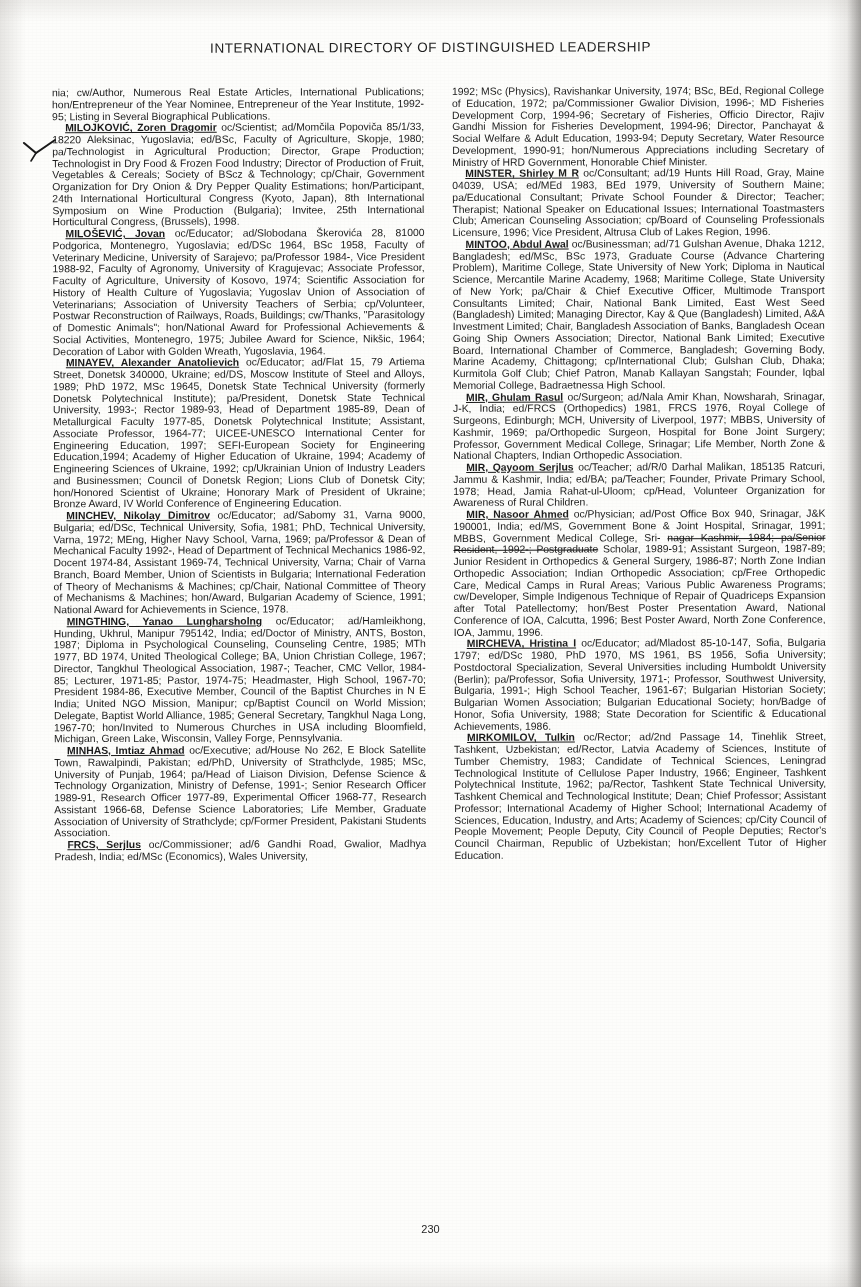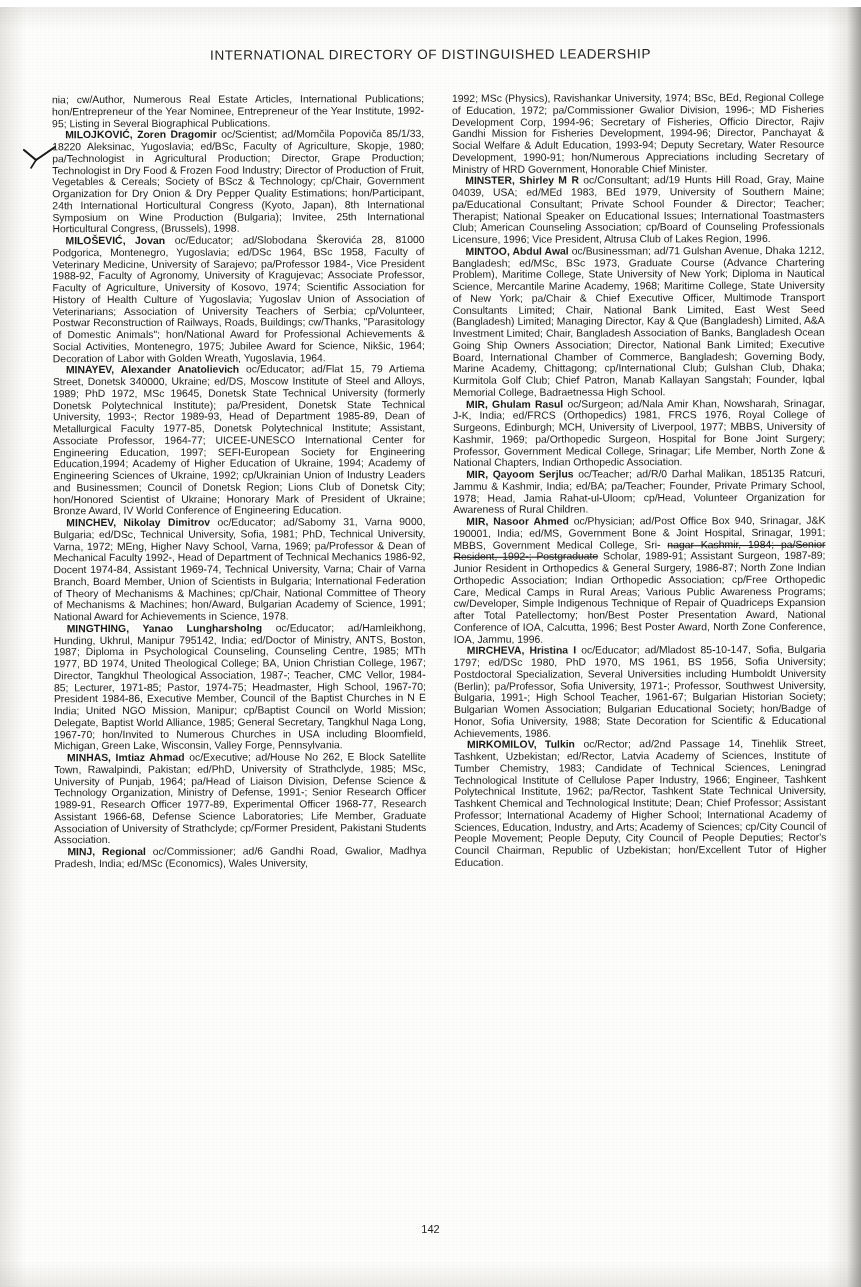--- a/index.html
+++ b/index.html
@@ -19,21 +19,20 @@
   
   .page {
     position: absolute;
     inset: 0;
     background:
       linear-gradient(to right, rgba(150,145,140,0.22) 0px, rgba(255,255,255,0) 26px),
       linear-gradient(to left, rgba(150,145,140,0.30) 0px, rgba(255,255,255,0) 34px),
       linear-gradient(to bottom, rgba(160,155,150,0.16) 0px, rgba(255,255,255,0) 22px),
       linear-gradient(to top, rgba(160,155,150,0.18) 0px, rgba(255,255,255,0) 26px),
       #fdfdfb;
-    margin-top: 7px;
   }
 
   
   .noise {
     position: absolute;
     inset: 0;
     pointer-events: none;
     opacity: 0.035;
     background-image:
       repeating-linear-gradient(0deg, rgba(0,0,0,0.6) 0px, rgba(0,0,0,0) 1px, rgba(0,0,0,0) 3px),
@@ -83,20 +82,21 @@
 
   .entry {
     margin: 0 0 0 0;
     text-indent: 13px;
   }
   .entry.first {
     text-indent: 0;
   }
   .name {
     font-weight: bold;
+    text-decoration: underline;
   }
   .strike {
     text-decoration: line-through;
     text-decoration-thickness: 1px;
   }
 
   
   .margin-mark {
     position: absolute;
     left: 22px;
@@ -144,21 +144,21 @@
       <p class="entry"><span class="name">MILOŠEVIĆ, Jovan</span> <span>oc/Educator; ad/Slobodana Škerovića 28, 81000 Podgorica, Montenegro, Yugoslavia; ed/DSc 1964, BSc 1958, Faculty of Veterinary Medicine, University of Sarajevo; pa/Professor 1984-, Vice President 1988-92, Faculty of Agronomy, University of Kragujevac; Associate Professor, Faculty of Agriculture, University of Kosovo, 1974; Scientific Association for History of Health Culture of Yugoslavia; Yugoslav Union of Association of Veterinarians; Association of University Teachers of Serbia; cp/Volunteer, Postwar Reconstruction of Railways, Roads, Buildings; cw/Thanks, "Parasitology of Domestic Animals"; hon/National Award for Professional Achievements &amp; Social Activities, Montenegro, 1975; Jubilee Award for Science, Nikšic, 1964; Decoration of Labor with Golden Wreath, Yugoslavia, 1964.</span></p>
 
       <p class="entry"><span class="name">MINAYEV, Alexander Anatolievich</span> <span>oc/Educator; ad/Flat 15, 79 Artiema Street, Donetsk 340000, Ukraine; ed/DS, Moscow Institute of Steel and Alloys, 1989; PhD 1972, MSc 19645, Donetsk State Technical University (formerly Donetsk Polytechnical Institute); pa/President, Donetsk State Technical University, 1993-; Rector 1989-93, Head of Department 1985-89, Dean of Metallurgical Faculty 1977-85, Donetsk Polytechnical Institute; Assistant, Associate Professor, 1964-77; UICEE-UNESCO International Center for Engineering Education, 1997; SEFI-European Society for Engineering Education,1994; Academy of Higher Education of Ukraine, 1994; Academy of Engineering Sciences of Ukraine, 1992; cp/Ukrainian Union of Industry Leaders and Businessmen; Council of Donetsk Region; Lions Club of Donetsk City; hon/Honored Scientist of Ukraine; Honorary Mark of President of Ukraine; Bronze Award, IV World Conference of Engineering Education.</span></p>
 
       <p class="entry"><span class="name">MINCHEV, Nikolay Dimitrov</span> <span>oc/Educator; ad/Sabomy 31, Varna 9000, Bulgaria; ed/DSc, Technical University, Sofia, 1981; PhD, Technical University, Varna, 1972; MEng, Higher Navy School, Varna, 1969; pa/Professor &amp; Dean of Mechanical Faculty 1992-, Head of Department of Technical Mechanics 1986-92, Docent 1974-84, Assistant 1969-74, Technical University, Varna; Chair of Varna Branch, Board Member, Union of Scientists in Bulgaria; International Federation of Theory of Mechanisms &amp; Machines; cp/Chair, National Committee of Theory of Mechanisms &amp; Machines; hon/Award, Bulgarian Academy of Science, 1991; National Award for Achievements in Science, 1978.</span></p>
 
       <p class="entry"><span class="name">MINGTHING, Yanao Lungharsholng</span> <span>oc/Educator; ad/Hamleikhong, Hunding, Ukhrul, Manipur 795142, India; ed/Doctor of Ministry, ANTS, Boston, 1987; Diploma in Psychological Counseling, Counseling Centre, 1985; MTh 1977, BD 1974, United Theological College; BA, Union Christian College, 1967; Director, Tangkhul Theological Association, 1987-; Teacher, CMC Vellor, 1984-85; Lecturer, 1971-85; Pastor, 1974-75; Headmaster, High School, 1967-70; President 1984-86, Executive Member, Council of the Baptist Churches in N E India; United NGO Mission, Manipur; cp/Baptist Council on World Mission; Delegate, Baptist World Alliance, 1985; General Secretary, Tangkhul Naga Long, 1967-70; hon/Invited to Numerous Churches in USA including Bloomfield, Michigan, Green Lake, Wisconsin, Valley Forge, Pennsylvania.</span></p>
 
       <p class="entry"><span class="name">MINHAS, Imtiaz Ahmad</span> <span>oc/Executive; ad/House No 262, E Block Satellite Town, Rawalpindi, Pakistan; ed/PhD, University of Strathclyde, 1985; MSc, University of Punjab, 1964; pa/Head of Liaison Division, Defense Science &amp; Technology Organization, Ministry of Defense, 1991-; Senior Research Officer 1989-91, Research Officer 1977-89, Experimental Officer 1968-77, Research Assistant 1966-68, Defense Science Laboratories; Life Member, Graduate Association of University of Strathclyde; cp/Former President, Pakistani Students Association.</span></p>
 
-      <p class="entry"><span class="name">MINJ, Regional</span> <span>oc/Commissioner; ad/6 Gandhi Road, Gwalior, Madhya Pradesh, India; ed/MSc (Economics), Wales University,</span></p>
+      <p class="entry"><span class="name">FRCS, Serjlus</span> <span>oc/Commissioner; ad/6 Gandhi Road, Gwalior, Madhya Pradesh, India; ed/MSc (Economics), Wales University,</span></p>
     </div>
 
     <div class="col">
       <p class="entry first">1992; MSc (Physics), Ravishankar University, 1974; BSc, BEd, Regional College of Education, 1972; pa/Commissioner Gwalior Division, 1996-; MD Fisheries Development Corp, 1994-96; Secretary of Fisheries, Officio Director, Rajiv Gandhi Mission for Fisheries Development, 1994-96; Director, Panchayat &amp; Social Welfare &amp; Adult Education, 1993-94; Deputy Secretary, Water Resource Development, 1990-91; hon/Numerous Appreciations including Secretary of Ministry of HRD Government, Honorable Chief Minister.</p>
 
       <p class="entry"><span class="name">MINSTER, Shirley M R</span> <span>oc/Consultant; ad/19 Hunts Hill Road, Gray, Maine 04039, USA; ed/MEd 1983, BEd 1979, University of Southern Maine; pa/Educational Consultant; Private School Founder &amp; Director; Teacher; Therapist; National Speaker on Educational Issues; International Toastmasters Club; American Counseling Association; cp/Board of Counseling Professionals Licensure, 1996; Vice President, Altrusa Club of Lakes Region, 1996.</span></p>
 
       <p class="entry"><span class="name">MINTOO, Abdul Awal</span> <span>oc/Businessman; ad/71 Gulshan Avenue, Dhaka 1212, Bangladesh; ed/MSc, BSc 1973, Graduate Course (Advance Chartering Problem), Maritime College, State University of New York; Diploma in Nautical Science, Mercantile Marine Academy, 1968; Maritime College, State University of New York; pa/Chair &amp; Chief Executive Officer, Multimode Transport Consultants Limited; Chair, National Bank Limited, East West Seed (Bangladesh) Limited; Managing Director, Kay &amp; Que (Bangladesh) Limited, A&amp;A Investment Limited; Chair, Bangladesh Association of Banks, Bangladesh Ocean Going Ship Owners Association; Director, National Bank Limited; Executive Board, International Chamber of Commerce, Bangladesh; Governing Body, Marine Academy, Chittagong; cp/International Club; Gulshan Club, Dhaka; Kurmitola Golf Club; Chief Patron, Manab Kallayan Sangstah; Founder, Iqbal Memorial College, Badraetnessa High School.</span></p>
 
       <p class="entry"><span class="name">MIR, Ghulam Rasul</span> <span>oc/Surgeon; ad/Nala Amir Khan, Nowsharah, Srinagar, J-K, India; ed/FRCS (Orthopedics) 1981, FRCS 1976, Royal College of Surgeons, Edinburgh; MCH, University of Liverpool, 1977; MBBS, University of Kashmir, 1969; pa/Orthopedic Surgeon, Hospital for Bone Joint Surgery; Professor, Government Medical College, Srinagar; Life Member, North Zone &amp; National Chapters, Indian Orthopedic Association.</span></p>
@@ -167,17 +167,17 @@
 
       <p class="entry"><span class="name">MIR, Nasoor Ahmed</span> <span>oc/Physician; ad/Post Office Box 940, Srinagar, J&amp;K 190001, India; ed/MS, Government Bone &amp; Joint Hospital, Srinagar, 1991; MBBS, Government Medical College, Sri-</span> <span class="strike">nagar Kashmir, 1984; pa/Senior Resident, 1992-; Postgraduate</span> <span>Scholar, 1989-91; Assistant Surgeon, 1987-89; Junior Resident in Orthopedics &amp; General Surgery, 1986-87; North Zone Indian Orthopedic Association; Indian Orthopedic Association; cp/Free Orthopedic Care, Medical Camps in Rural Areas; Various Public Awareness Programs; cw/Developer, Simple Indigenous Technique of Repair of Quadriceps Expansion after Total Patellectomy; hon/Best Poster Presentation Award, National Conference of IOA, Calcutta, 1996; Best Poster Award, North Zone Conference, IOA, Jammu, 1996.</span></p>
 
       <p class="entry"><span class="name">MIRCHEVA, Hristina I</span> <span>oc/Educator; ad/Mladost 85-10-147, Sofia, Bulgaria 1797; ed/DSc 1980, PhD 1970, MS 1961, BS 1956, Sofia University; Postdoctoral Specialization, Several Universities including Humboldt University (Berlin); pa/Professor, Sofia University, 1971-; Professor, Southwest University, Bulgaria, 1991-; High School Teacher, 1961-67; Bulgarian Historian Society; Bulgarian Women Association; Bulgarian Educational Society; hon/Badge of Honor, Sofia University, 1988; State Decoration for Scientific &amp; Educational Achievements, 1986.</span></p>
 
       <p class="entry"><span class="name">MIRKOMILOV, Tulkin</span> <span>oc/Rector; ad/2nd Passage 14, Tinehlik Street, Tashkent, Uzbekistan; ed/Rector, Latvia Academy of Sciences, Institute of Tumber Chemistry, 1983; Candidate of Technical Sciences, Leningrad Technological Institute of Cellulose Paper Industry, 1966; Engineer, Tashkent Polytechnical Institute, 1962; pa/Rector, Tashkent State Technical University, Tashkent Chemical and Technological Institute; Dean; Chief Professor; Assistant Professor; International Academy of Higher School; International Academy of Sciences, Education, Industry, and Arts; Academy of Sciences; cp/City Council of People Movement; People Deputy, City Council of People Deputies; Rector's Council Chairman, Republic of Uzbekistan; hon/Excellent Tutor of Higher Education.</span></p>
     </div>
 
   </div>
 
-  <div class="folio">142</div>
+  <div class="folio">230</div>
 
   <div class="noise"></div>
   <div class="right-edge"></div>
 </div>
 
 </body></html>

